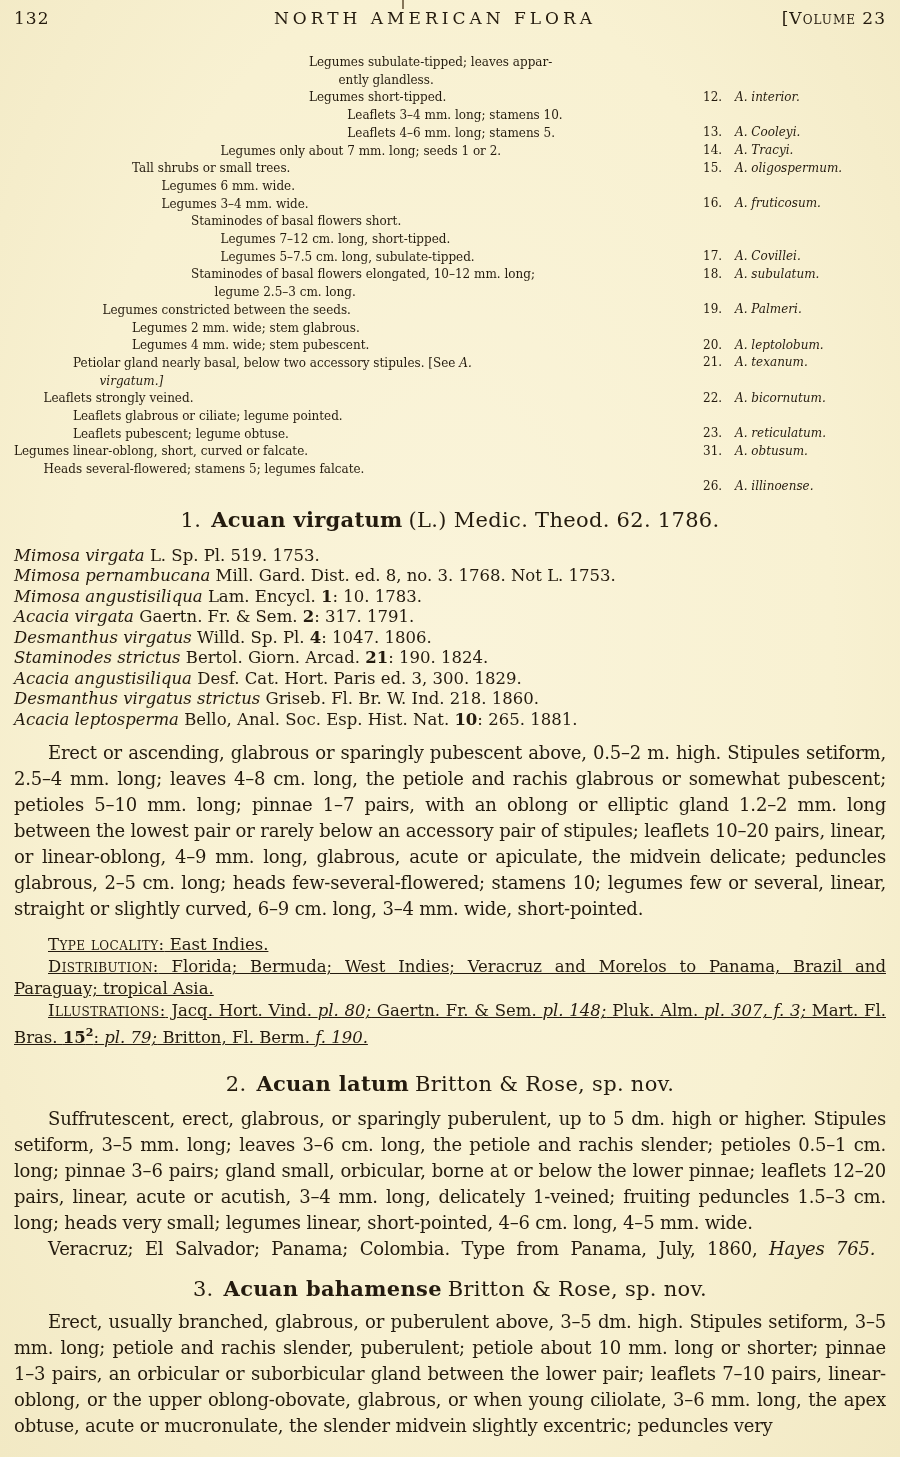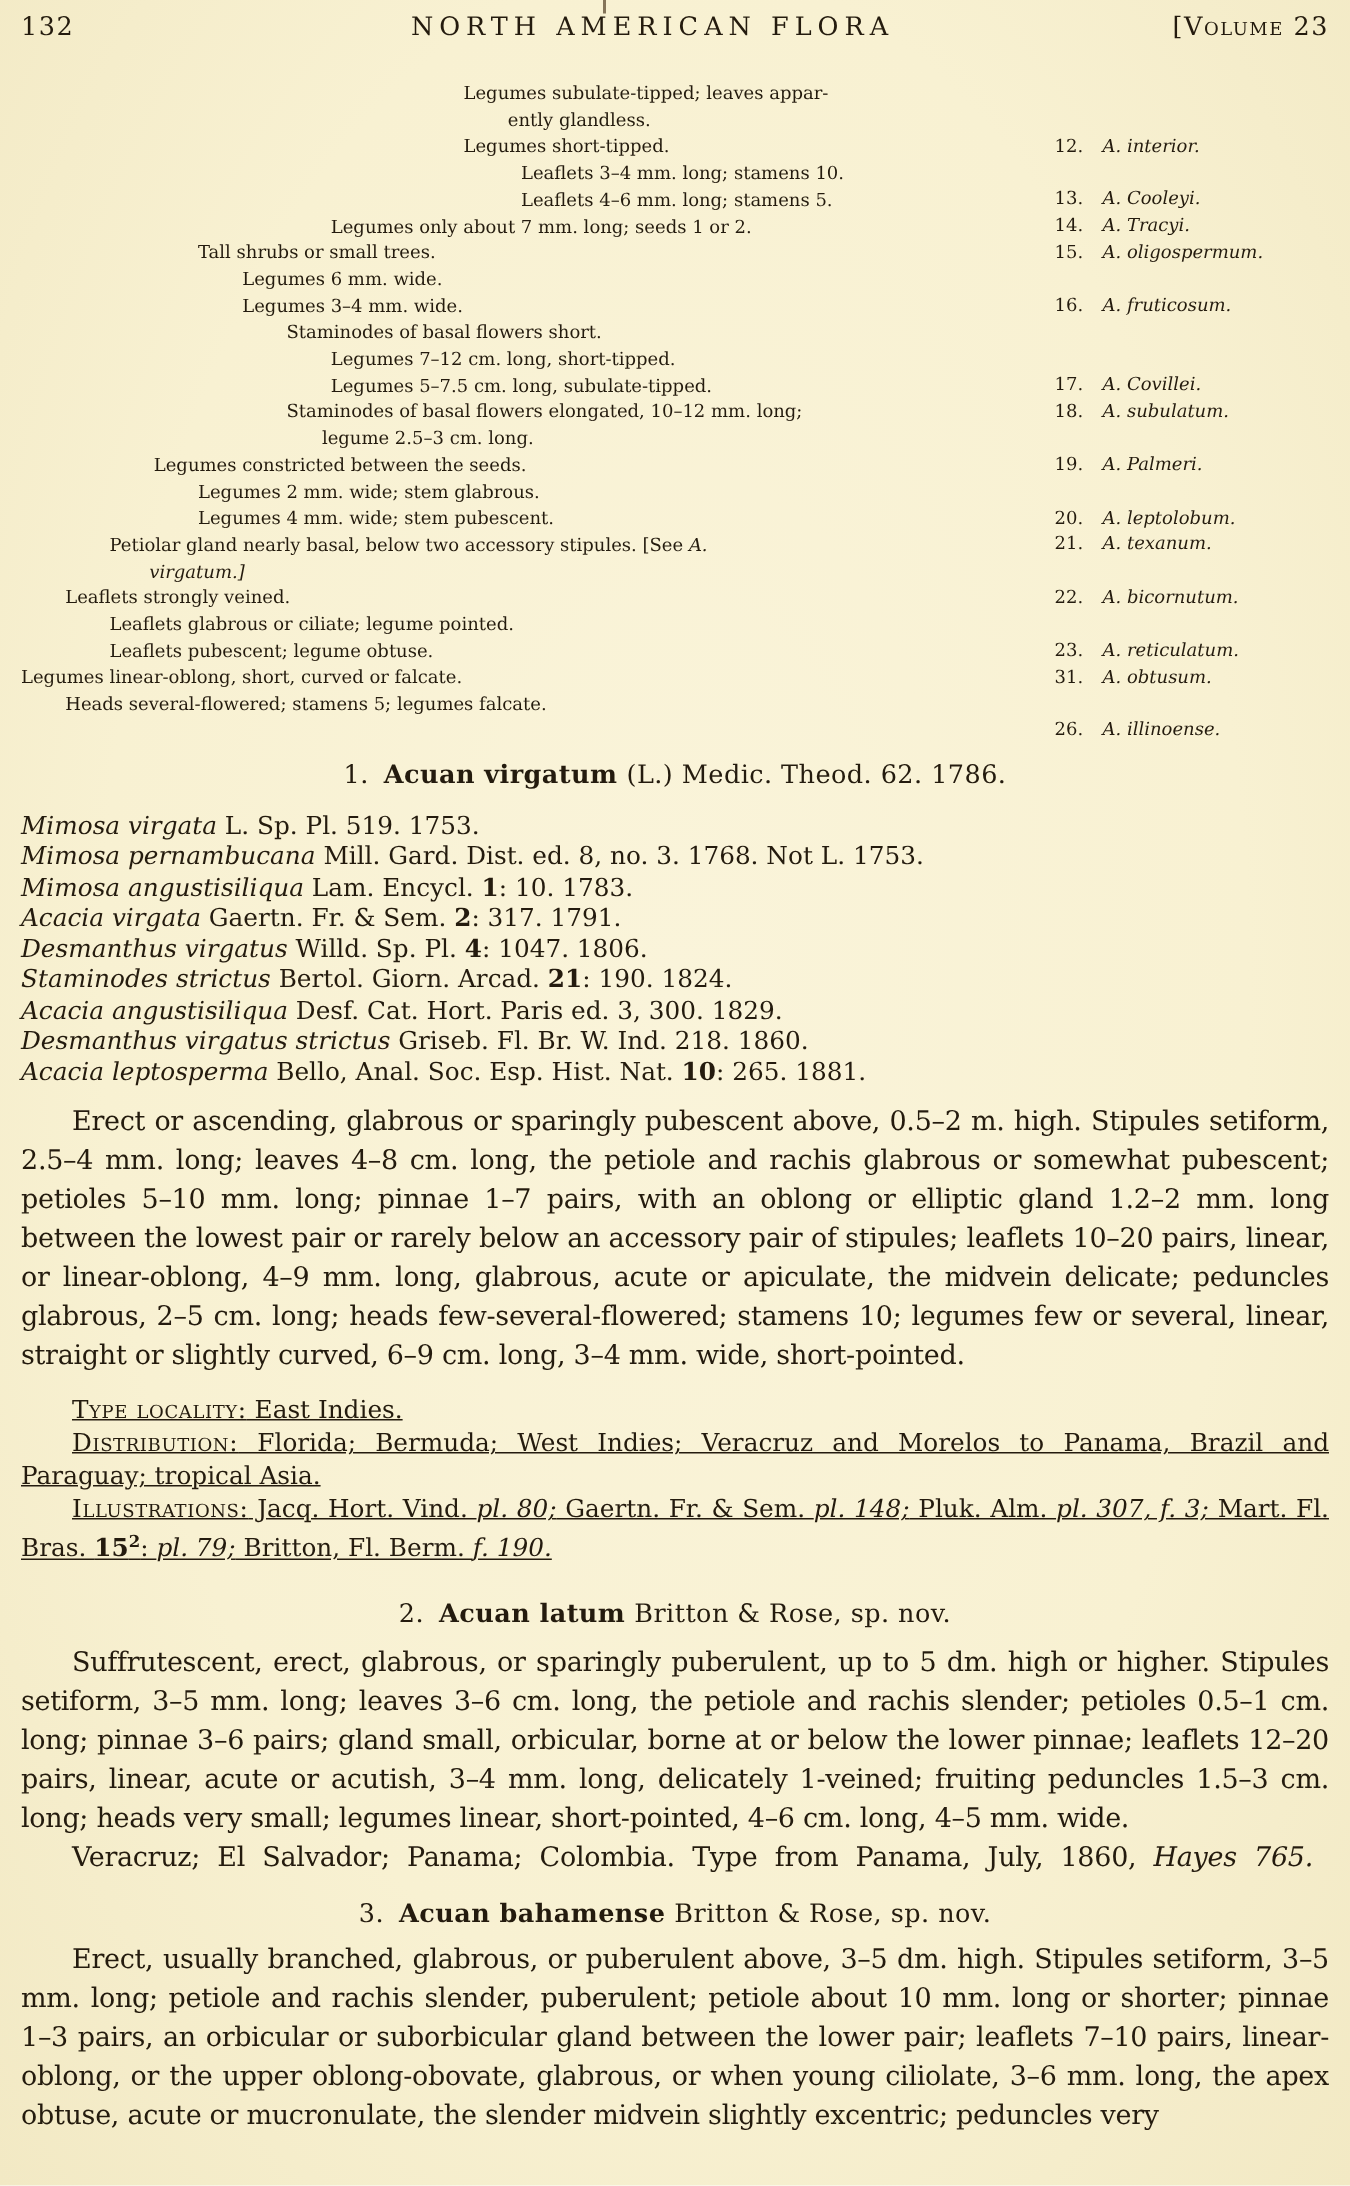--- a/index.html
+++ b/index.html
@@ -21,21 +21,21 @@
   .runhead .pvol{width:150px;text-align:right;font-variant:small-caps;letter-spacing:1px;}
   
   .key{margin-top:26px;font-size:12px;line-height:17.7px;}
   .key-row{position:relative;white-space:nowrap;}
   .key-text{display:inline-block;}
   .key-ref{position:absolute;left:689px;top:17px;white-space:nowrap;}
   .ref-num{display:inline-block;width:32px;}
   .ref-sp{font-style:italic;}
   
   .sp-heading{
-    font-size:17px;font-weight:normal;text-align:center;
+    font-size:21px;font-weight:normal;text-align:center;
     margin:24px 0 14px 0;letter-spacing:0.3px;
   }
   .sp-heading .sp-num{margin-right:10px;}
   .sp-heading .sp-name{font-weight:bold;margin-right:6px;}
   
   .synonyms{margin-top:2px;font-size:16.5px;line-height:20.5px;}
   .syn-line{white-space:nowrap;}
   
   .body-para{
     font-size:18px;line-height:26px;letter-spacing:-0.2px;

